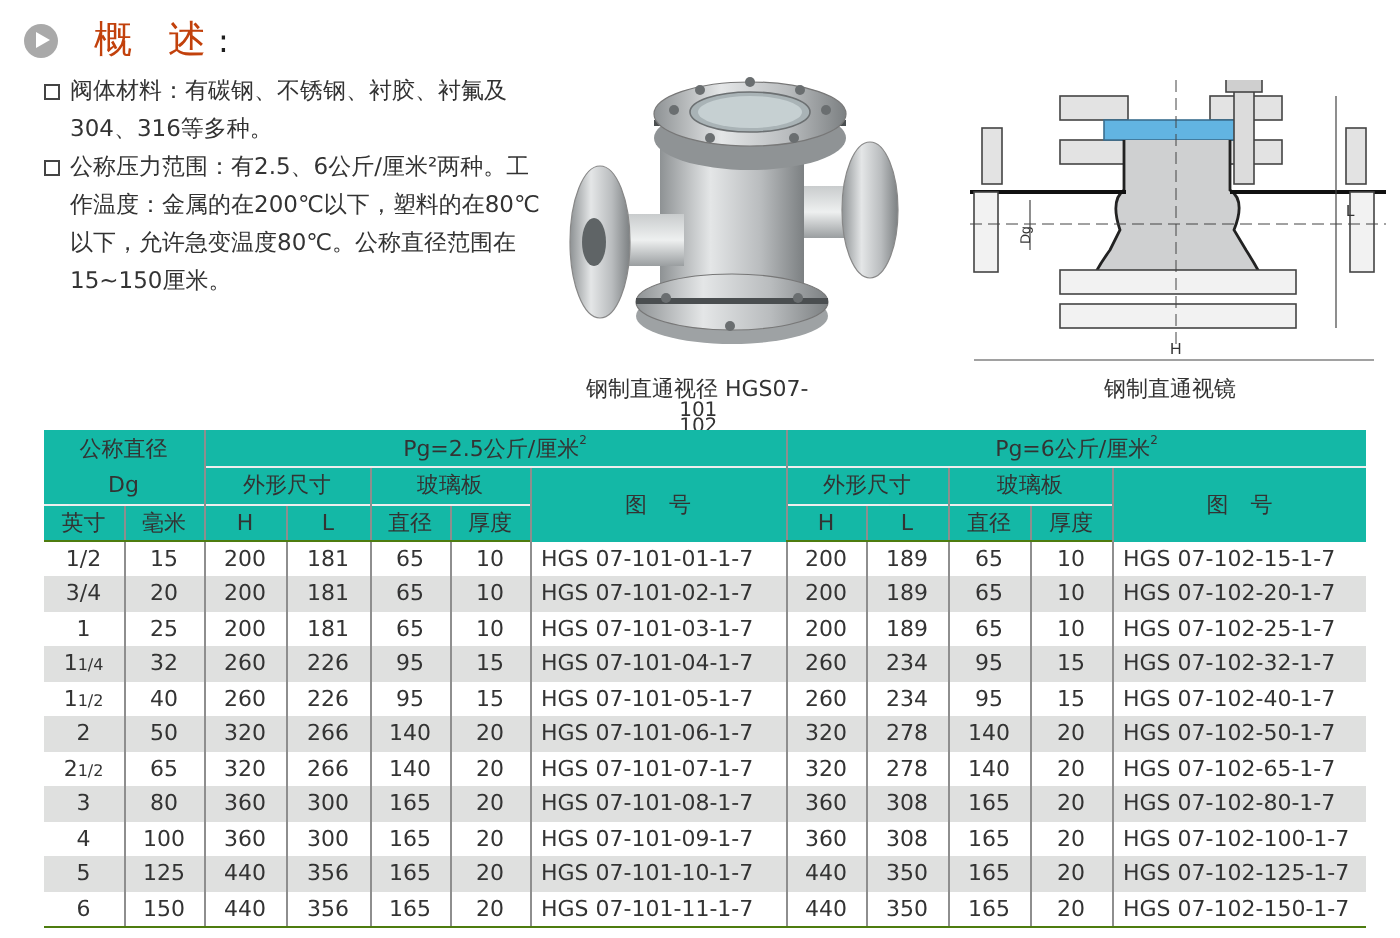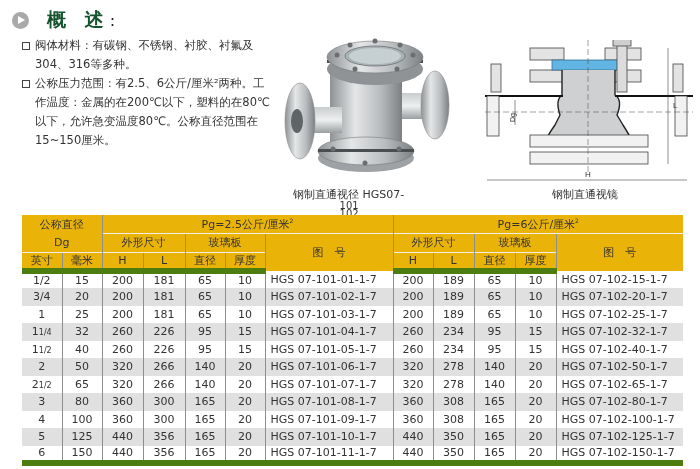--- a/index.html
+++ b/index.html
@@ -3,21 +3,21 @@
 <meta charset="utf-8">
 <style>
   * { box-sizing: border-box; margin: 0; padding: 0; }
   html, body { width: 700px; height: 469px; background: #ffffff; overflow: hidden; }
   body { position: relative; font-family: "DejaVu Sans", "Liberation Sans", sans-serif; color: #3a3a3a; }
 
   
   .heading { position: absolute; left: 12px; top: 8px; height: 24px; display: flex; align-items: center; }
   .heading .bullet-icon { width: 17px; height: 17px; border-radius: 50%; background: #a9a9a9; position: relative; margin-right: 18px; }
   .heading .bullet-icon::after { content: ""; position: absolute; left: 6px; top: 4.5px; border-left: 7px solid #ffffff; border-top: 4px solid transparent; border-bottom: 4px solid transparent; }
-  .heading .title { font-size: 19px; font-weight: bold; color: #14532d; letter-spacing: 6px; }
+  .heading .title { font-size: 19px; font-weight: normal; color: #c2410c; letter-spacing: 6px; }
   .heading .colon { font-size: 16px; color: #1e1e1e; }
 
   
   .features { position: absolute; left: 22px; top: 36px; width: 250px; }
   .feature { display: flex; font-size: 11.5px; line-height: 19px; color: #333; }
   .feature .box-icon { flex: 0 0 auto; width: 8px; height: 8px; border: 1px solid #444; margin-top: 6px; margin-right: 5px; }
   .feature .text { flex: 1; }
 
   
   .photo { position: absolute; left: 275px; top: 25px; width: 180px; height: 150px; }
@@ -25,26 +25,26 @@
   .photo-caption .frac { display: inline-flex; flex-direction: column; font-size: 10px; line-height: 8px; margin-left: 1px; }
 
   
   .diagram { position: absolute; left: 485px; top: 40px; width: 210px; height: 150px; }
   .diagram-caption { position: absolute; left: 540px; top: 187px; font-size: 11px; color: #333; white-space: nowrap; margin-left: 12px; }
 
   
   .spec-table { position: absolute; left: 22px; top: 215px; border-collapse: collapse; table-layout: fixed; font-size: 11px; color: #333; }
   .spec-table td { text-align: center; border-left: 1px solid #8e8e8e; padding: 0; height: 17.5px; white-space: nowrap; overflow: hidden; }
   .spec-table tr td:first-child { border-left: none; }
-  .spec-table .hdr td { background: #eab308; height: 18.5px; font-size: 11px; }
+  .spec-table .hdr td { background: #14b8a6; height: 18.5px; font-size: 11px; }
   .spec-table .hdr td.tall { vertical-align: middle; }
   .spec-table tr.odd td { background: #ffffff; }
   .spec-table tr.even td { background: #dfe0df; }
   .spec-table td.code { text-align: left; padding-left: 5px; }
-  .spec-table tr:last-child td { border-bottom: 6px solid #4d7c0f; }
+  .spec-table tr:last-child td { border-bottom: 1px solid #4d7c0f; }
   .spec-table .hline { border-top: 1px solid #eeeeee; }
   sub.frac-small, .small { font-size: 8px; }
   sup { font-size: 6px; vertical-align: top; }
 </style>
 </head>
 <body>
 
 <div class="heading">
   <span class="bullet-icon"></span>
   <span class="title">概 述</span>

